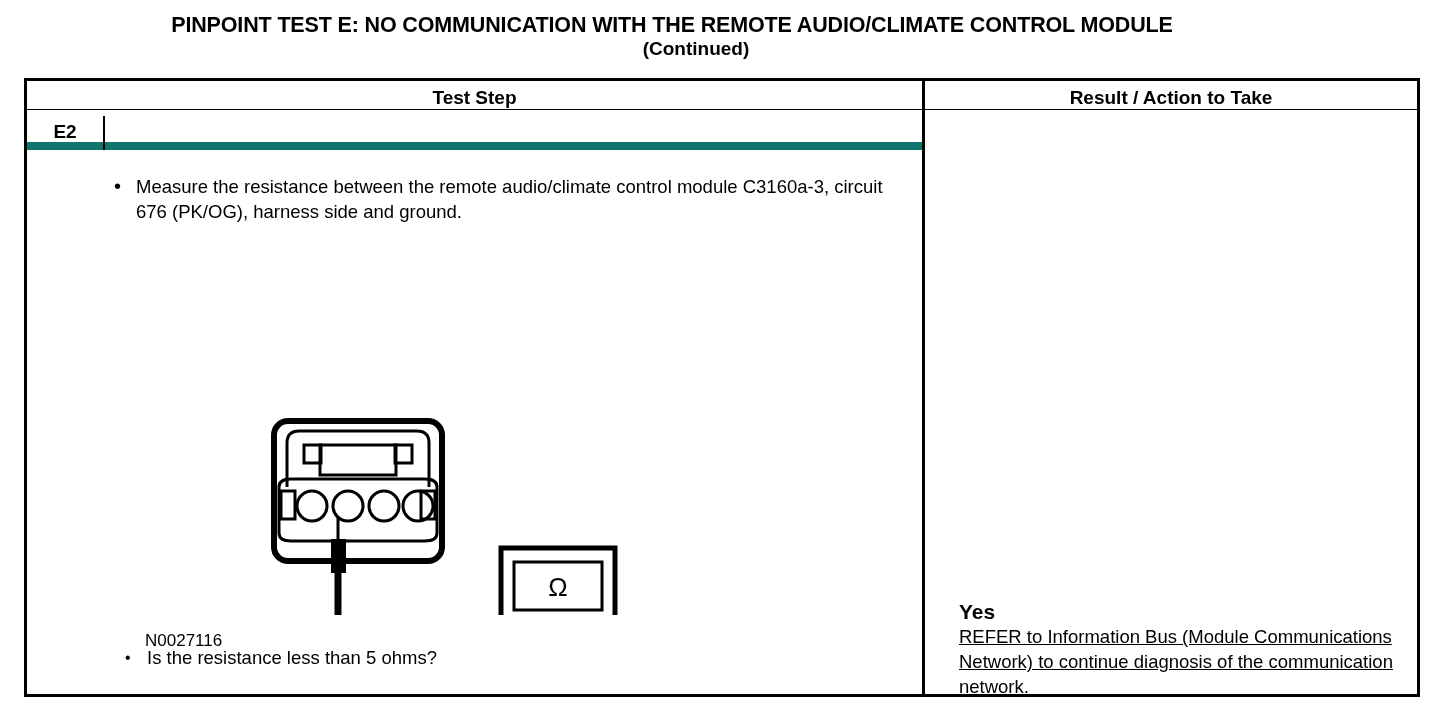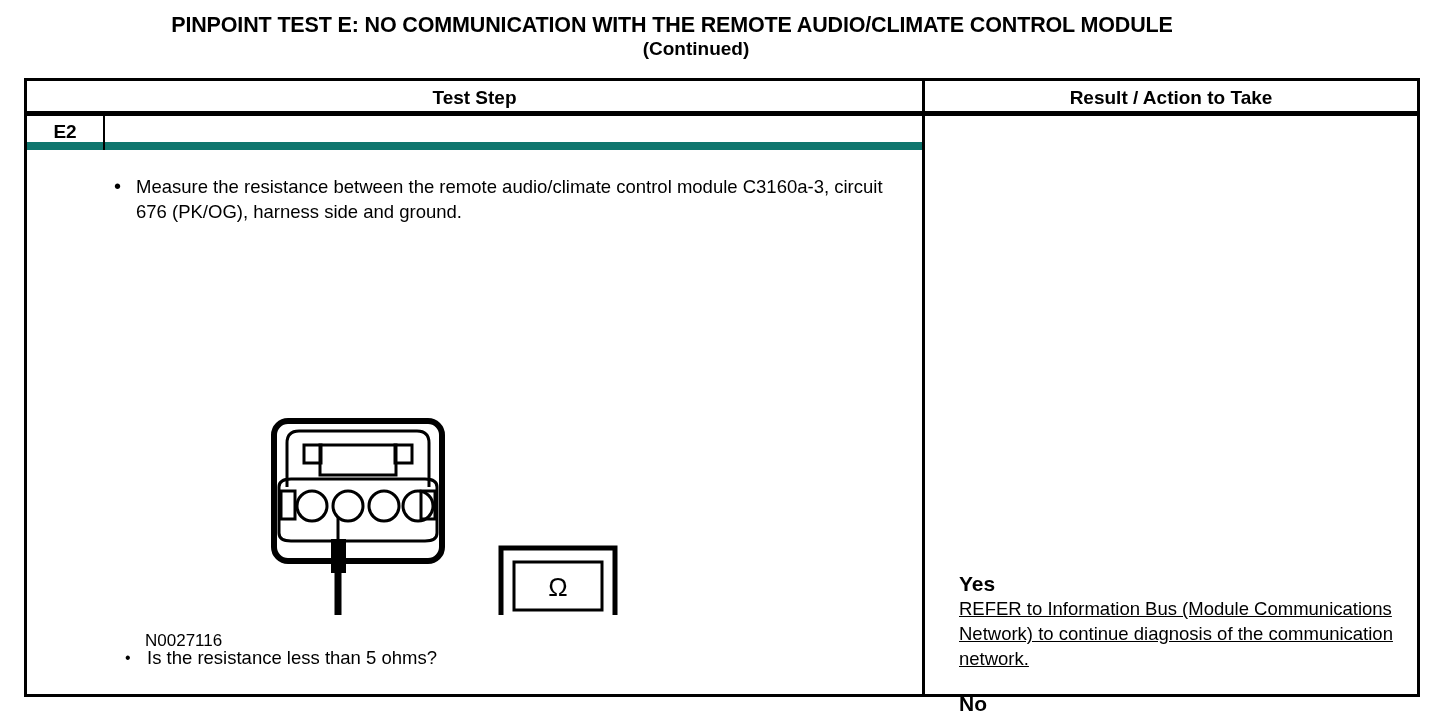--- a/index.html
+++ b/index.html
@@ -48,23 +48,23 @@
     border: 3px solid #000;
     box-sizing: border-box;
   }
 
   
   .thead {
     position: absolute;
     left: 0;
     top: 0;
     width: 100%;
-    height: 35px;
+    height: 29px;
     box-sizing: border-box;
-    border-bottom: 5px solid #000000;
+    border-bottom: 1px solid #000000;
   }
   .th {
     position: absolute;
     top: 0;
     height: 35px;
     line-height: 33px;
     text-align: center;
     font-size: 19px;
     font-weight: bold;
   }
@@ -182,20 +182,21 @@
     width: 492px;
     height: 578px;
   }
   .result-block { position: absolute; left: 34px; width: 450px; }
   #yes-block { top: 455px; }
   #no-block  { top: 575px; }
   .result-label {
     font-size: 21px;
     font-weight: bold;
     line-height: 25px;
+    margin-top: 28px;
   }
   .result-text {
     font-size: 18.5px;
     line-height: 25px;
     text-decoration: underline;
   }
 </style>
 </head>
 <body>
 

